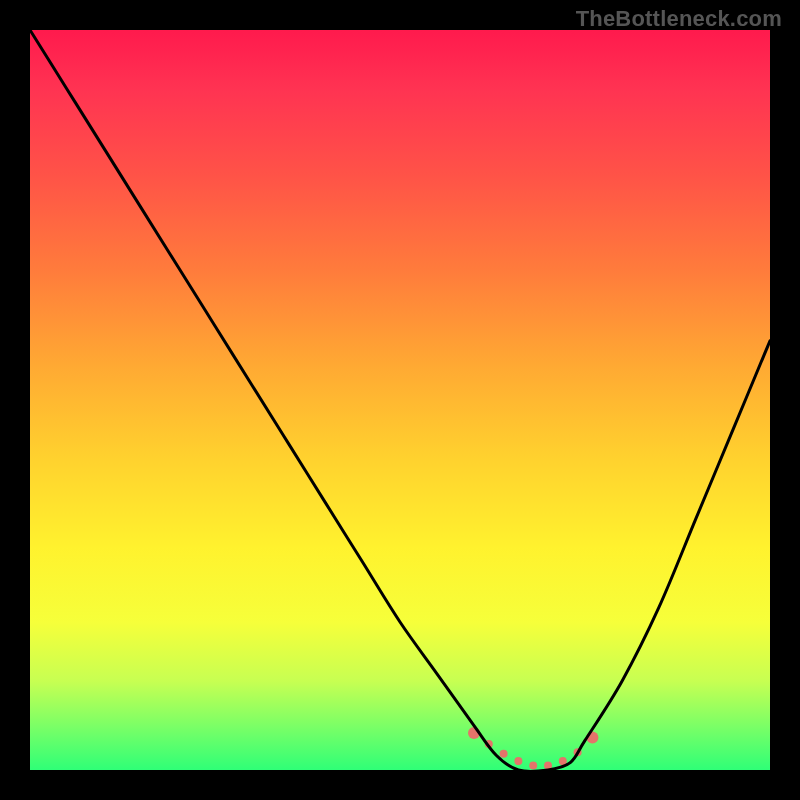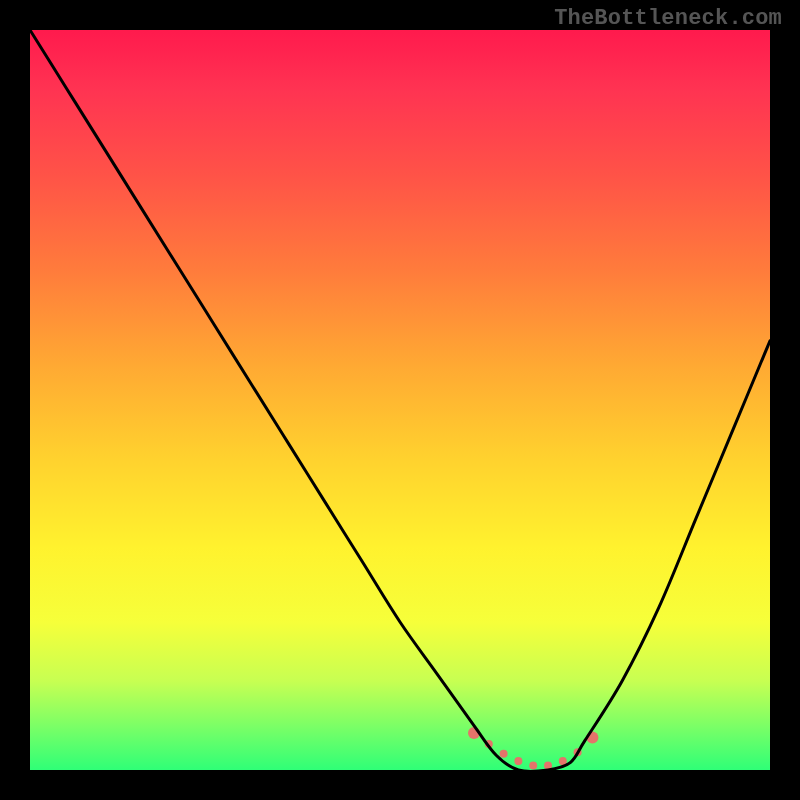--- a/index.html
+++ b/index.html
@@ -9,21 +9,20 @@
     width: 800px;
     height: 800px;
     overflow: hidden;
     font-family: Arial, sans-serif;
   }
   .container {
     position: relative;
     width: 800px;
     height: 772px;
     background: #000;
-    font-family: Liberation Mono, monospace;
   }
   .watermark {
     position: absolute;
     top: 6px;
     right: 18px;
     color: #555;
     font-size: 22px;
     font-weight: bold;
     z-index: 10;
     letter-spacing: 0.2px;

